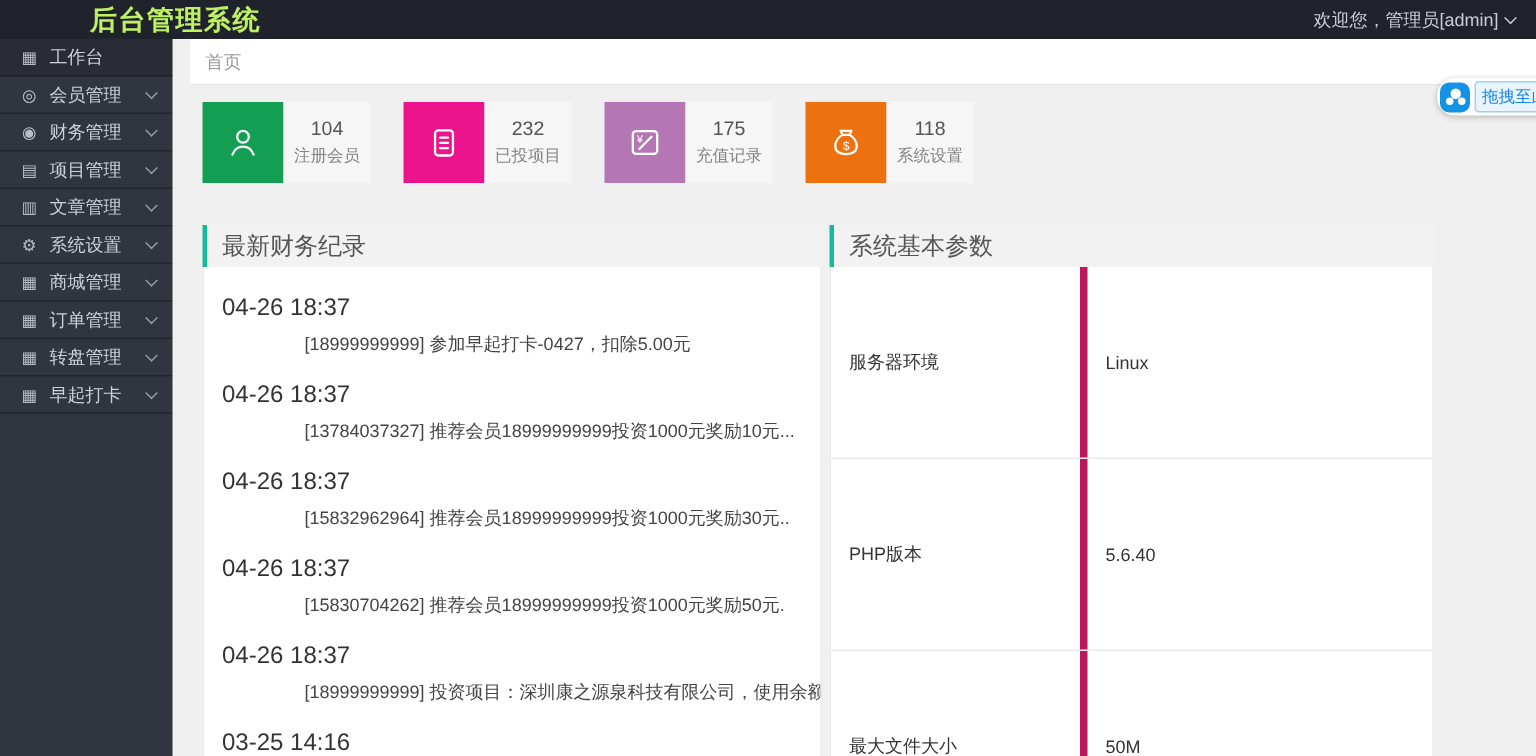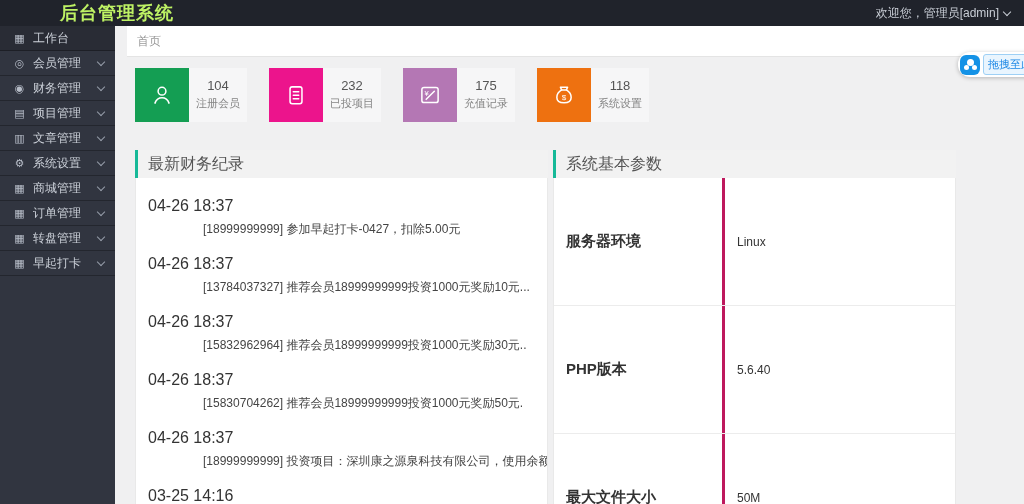--- a/index.html
+++ b/index.html
@@ -42,22 +42,22 @@
   .panel.params{width:403px;}
   .panel-hd{height:28px;background:#f2f2f2;border-left:3px solid #16b998;display:flex;align-items:center;
     padding-left:10px;font-size:16px;color:#555;box-sizing:border-box;}
   .panel-bd{background:#fff;border:1px solid #e9e9e9;border-top:none;box-sizing:border-box;overflow:hidden;}
   .finance-bd{height:500px;}
   .record{height:58px;box-sizing:border-box;padding:19px 0 0 12px;overflow:visible;}
   .record .time{font-size:16px;color:#333;}
   .record .desc{font-size:12px;color:#444;margin:6px 0 0 55px;white-space:nowrap;overflow:hidden;}
   .params-bd{height:500px;}
   .param-row{display:flex;border-bottom:1px solid #ececec;height:127px;}
-  .param-label{width:171px;flex:none;display:flex;align-items:center;padding-left:12px;font-size:15px;color:#333;
-    border-right:3px solid #be185d;box-sizing:border-box;font-weight:bold;}
+  .param-label{width:171px;flex:none;display:flex;align-items:center;padding-left:12px;font-size:12px;color:#333;
+    border-right:5px solid #be185d;box-sizing:border-box;}
   .param-value{flex:1;display:flex;align-items:center;padding-left:12px;font-size:12px;color:#333;}
   
   .upload-widget{position:absolute;top:52px;left:958px;display:flex;align-items:center;background:#fff;
     border-radius:12px 0 0 12px;padding:2px 0 2px 2px;box-shadow:0 1px 4px rgba(0,0,0,.25);z-index:9;cursor:pointer;}
   .upload-icon{position:relative;width:20px;height:20px;border-radius:6px;background:#1492e6;
     display:flex;align-items:center;justify-content:center;flex:none;}
   .dots{width:7px;height:7px;background:#fff;border-radius:50%;margin-top:-4px;
     box-shadow:-4px 5px 0 -1px #fff,4px 5px 0 -1px #fff;}
   .upload-label{margin-left:3px;font-size:11px;color:#1b87e5;background:#e9f5fe;border:1px solid #9ed0f5;
     border-radius:3px;padding:2px 4px;white-space:nowrap;}

